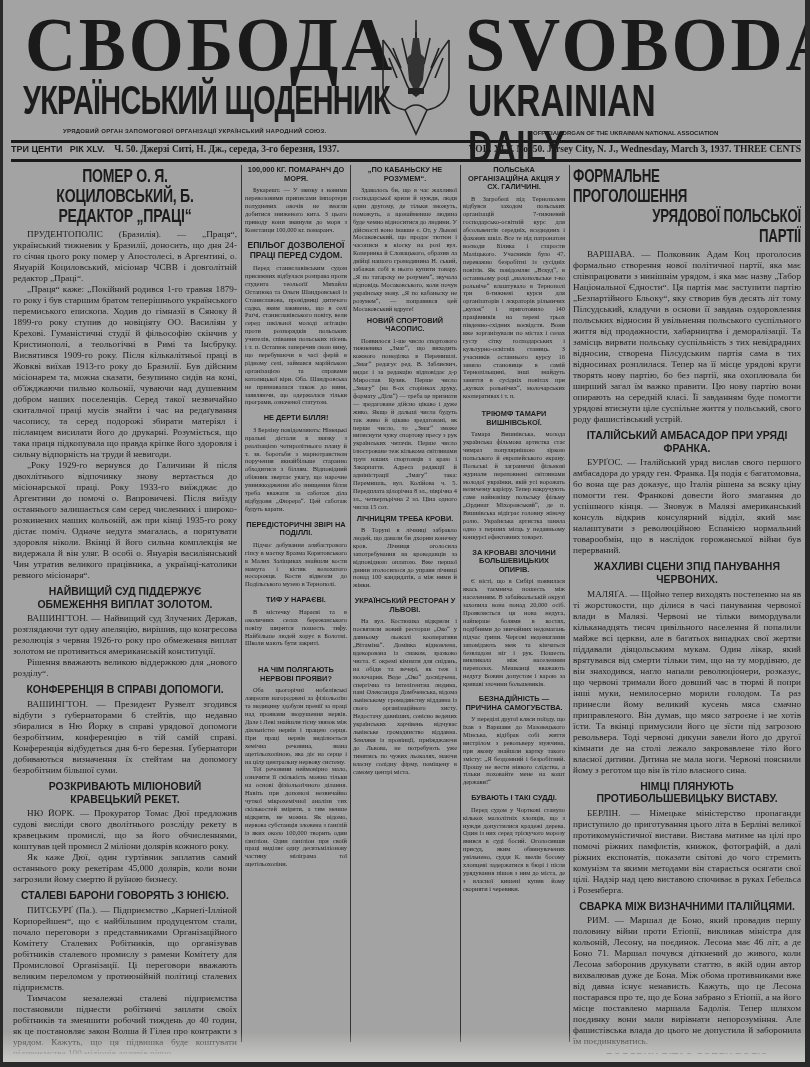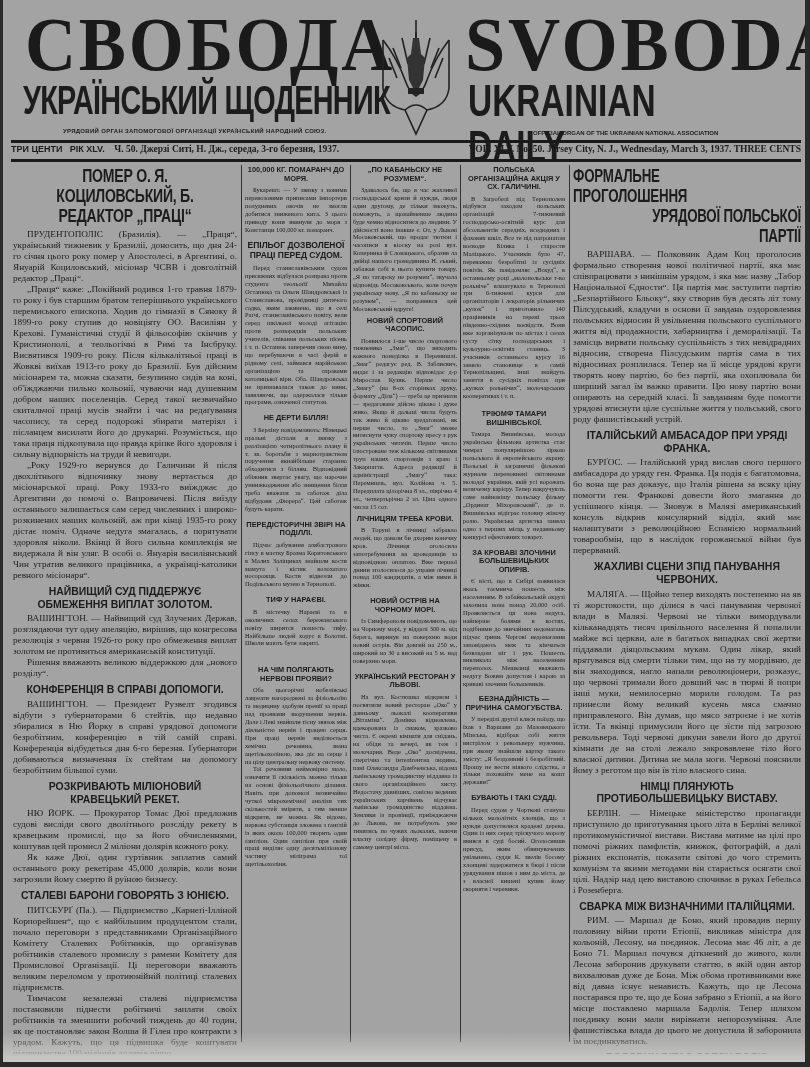--- a/index.html
+++ b/index.html
@@ -146,24 +146,20 @@
     </div>
     <div class="art">
       <div class="hd sm" style="margin-top:0">НОВИЙ СПОРТОВИЙ ЧАСОПИС.</div>
       <p class="tx sm">Появилося 1-ше число спортового тижневика „Змаг“, що виходить кожного понеділка в Перемишлі. „Змаг“ редагує ред. В. Заблиєвич, видає і за редакцію відповідає д-р Мирослав Кузик. Перше число „Змагу“ (на 8-ох сторінках друку, формату „Діла“) — треба це признати — зредаговане дійсно цікаво і дуже живо. Якщо й дальші числа будуть так живо й цікаво зредаговані, як перше число, то „Змаг“ зможе витиснути чужу спортову пресу з рук українських читачів. Перше число ілюстроване теж кількома світлинами труп наших спортовців з краю і Закарпаття. Адреса редакції й адміністрації „Змагу“ така: Перемишль, вул. Колійова ч. 5. Передплата цілорічна 8 зл., піврічна 4 зл., четвертьрічна 2 зл. Ціна одного числа 15 сот.</p>
     </div>
     <div class="art">
       <div class="hd sm" style="">ЛІЧНИЦЯМ ТРЕБА КРОВИ.</div>
       <p class="tx sm">В Торуні в лічниці забракло людей, що давали би дхорим конечну кров. Лічниця оголосила запотребування на кроводавців за відповідною оплатою. Вже першої днини зголосилося до управи лічниці понад 100 кандидатів, а між ними й жінки.</p>
     </div>
     <div class="art">
-      <div class="hd sm" style="margin-top:8px">НОВИЙ ОСТРІВ НА ЧОРНОМУ МОРІ.</div>
-      <p class="tx sm">Із Симферополя повідомляють, що на Чорному морі, у віддалі 300 м. від берега, виринув на поверхню води новий острів. Він довгий на 250 м., широкий на 30 а високий на 5 м. над поверхню моря.</p>
-    </div>
-    <div class="art">
       <div class="hd sm" style="margin-top:8px">УКРАЇНСЬКИЙ РЕСТОРАН У ЛЬВОВІ.</div>
       <p class="tx sm">На вул. Костюшка відкрили і посвятили новий ресторан „Око“ у давньому льокалі кооперативи „Вітаміна“. Домівка відновлена, вдекорована із смаком, зразково чиста. Є окремі кімнати для снідань, на обіди та вечері, як теж і молочарня. Веде „Око“ досвідчена, спергічна та інтелігентна людина, пані Олександра Домбчевська, відома львівському громадянству віддавна із свого організаційного хисту. Недостачу давніших, совісно ведених українських харчівень відчуває львівське громадянство віддавна. Земляки із провінції, приїжджаючи до Львова, не потребують уже тинятись по чужих льокалях, маючи власну солідну фірму, поміщену в самому центрі міста.</p>
     </div>
   </div>
 
   <div class="col c4">
     <div class="art">
       <div class="hd sm">ПОЛЬСЬКА ОРГАНІЗАЦІЙНА АКЦІЯ У СХ. ГАЛИЧИНІ.</div>
       <p class="tx sm">В Загробелі під Тернополем відбувся заходом польських організацій 7-тижневий господарсько-освітній курс для абсольвентів середніх, вседюдних і фахових шкіл. Все те під патронатом воєводи Білика і старости Маліцького. Учасників було 47, переважно безробітні із сусідніх повітів. Як повідомляє „Вскуд“, в останньому році „малопольське т-во рольніче“ влаштувало в Тернополі три 6-тижневі курси для організаторів і лєкраторів рільничих „кулок“ і приготовило 140 працівників на терені трьох південно-східних воєвідств. Вони вже зорганізували по містах і селах густу сітку господарських і культурно-освітніх станиць. З учасників останнього курсу 16 заняло становище в самій Тернопільщині, інші знайдуть заняття в сусідніх повітах при „кулках рольнічих“, молочарських кооперативах і т. п.</p>
     </div>

